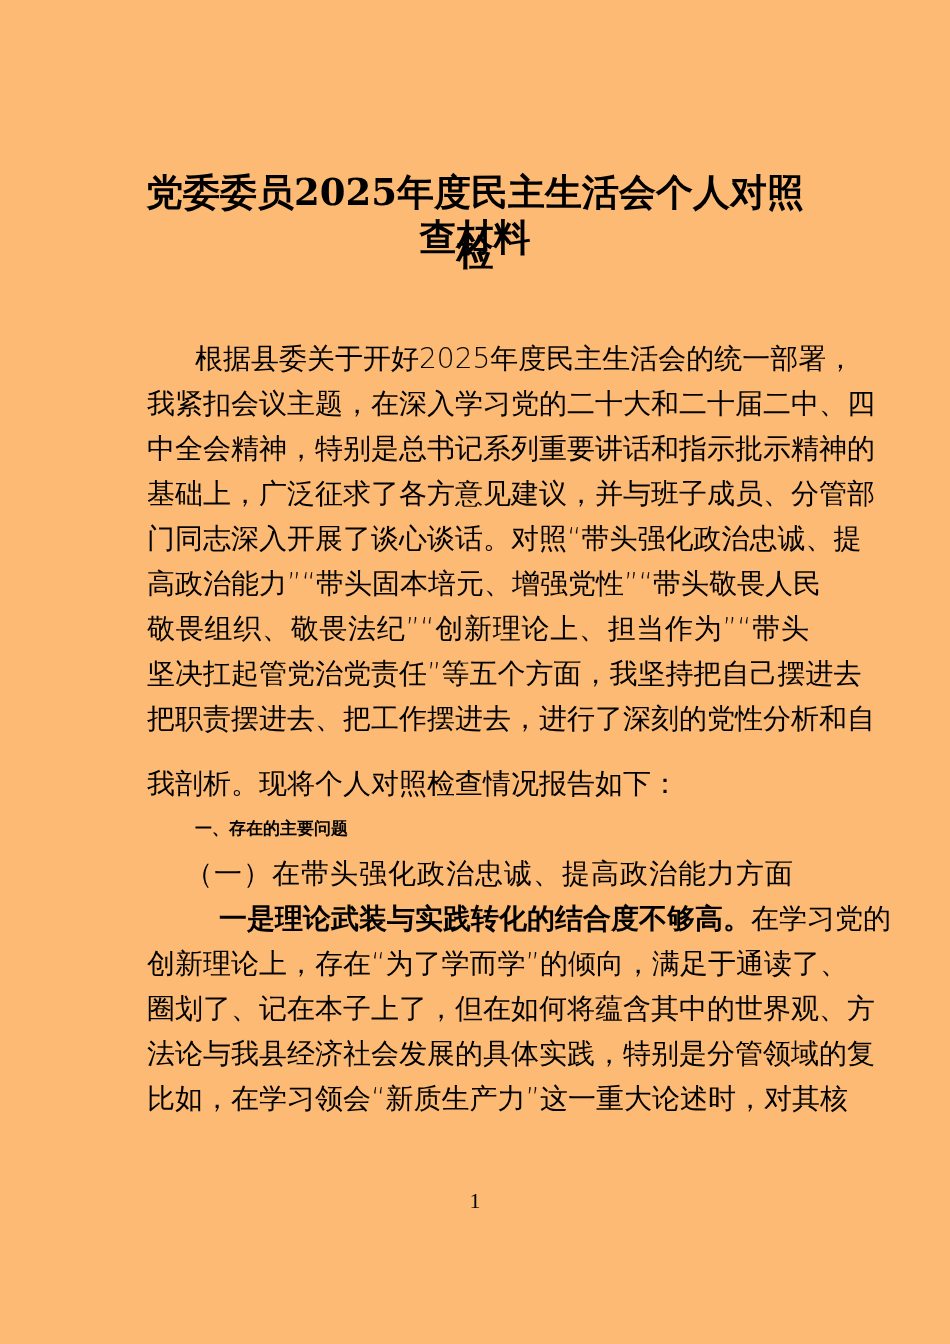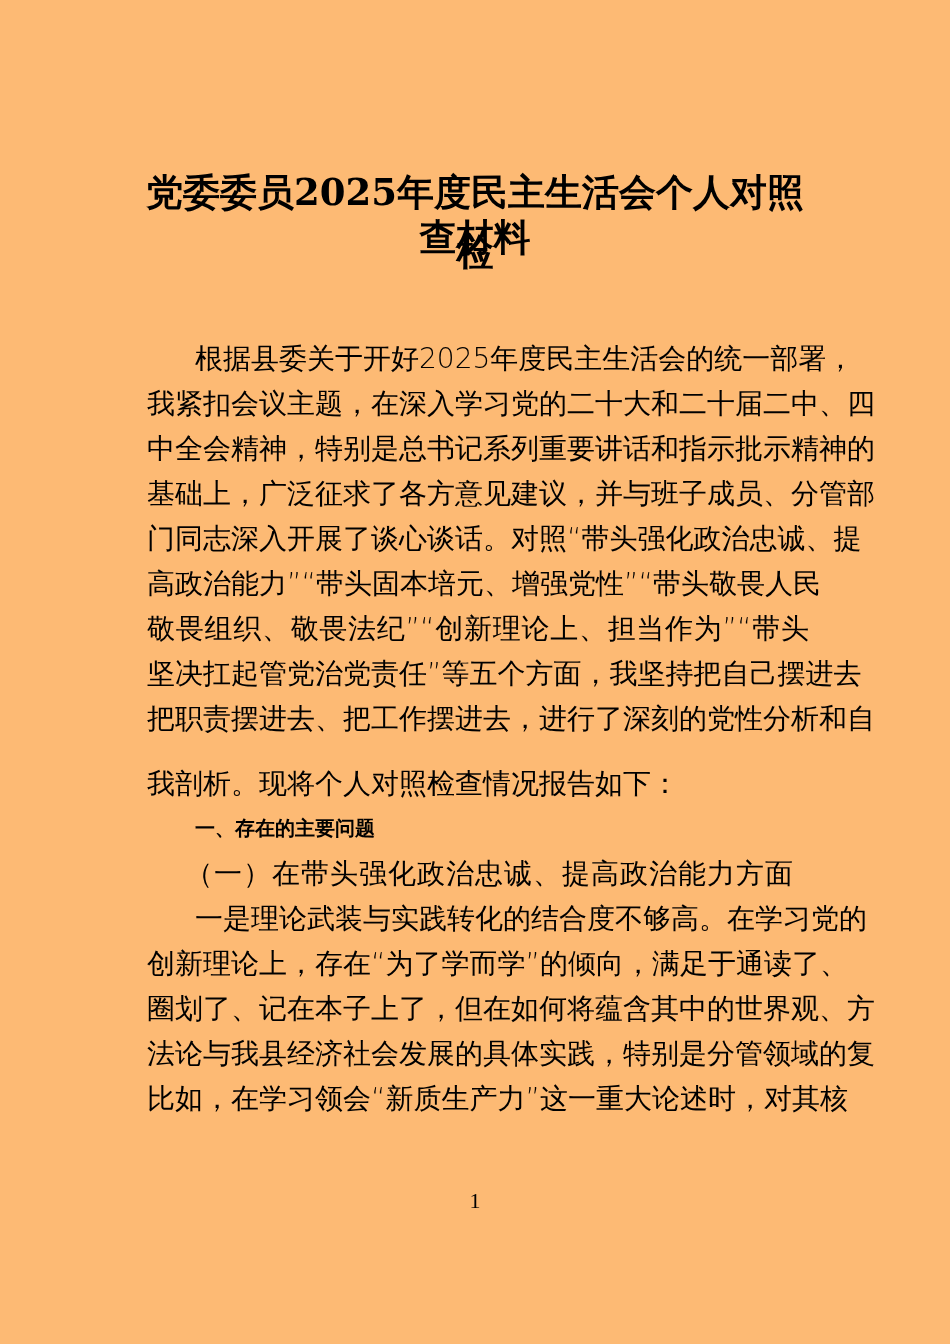--- a/index.html
+++ b/index.html
@@ -10,24 +10,24 @@
            font-weight: bold; font-size: 37px; line-height: 60px; letter-spacing: 0px;
            font-family: "DejaVu Serif", "Liberation Serif", serif; }
   .title-line1 { top: 162px; }
   .title-line2 { top: 207px; }
   .body-block { position: absolute; left: 147px; width: 662px; }
   .line { display: block; height: 45px; line-height: 45px; font-size: 28px;
           white-space: nowrap; text-align: justify; text-align-last: justify;
           font-family: "DejaVu Sans", "Liberation Sans", sans-serif; font-weight: 300; }
   .line.indent { padding-left: 48px; }
   .line.last { text-align-last: left; margin-top: 20px; }
-  .heading1 { font-family: "DejaVu Sans", sans-serif; font-weight: bold; font-size: 20px;
+  .heading1 { font-family: "DejaVu Sans", sans-serif; font-weight: bold; font-size: 17px;
               padding-left: 48px; text-align-last: left; }
   .heading2 { padding-left: 38px; text-align-last: left; letter-spacing: 1px; }
-  .bold { font-weight: normal; }
+  .bold { font-weight: bold; margin-left: 24px; }
   .page-number { position: absolute; top: 1188px; left: 0; width: 950px; text-align: center;
                  font-size: 22px; font-family: "Liberation Serif", serif; }
 </style>
 </head>
 <body>
 
 <div class="page">
 
   <div class="title title-line1">党委委员2025年度民主生活会个人对照检</div>
   <div class="title title-line2">查材料</div>

